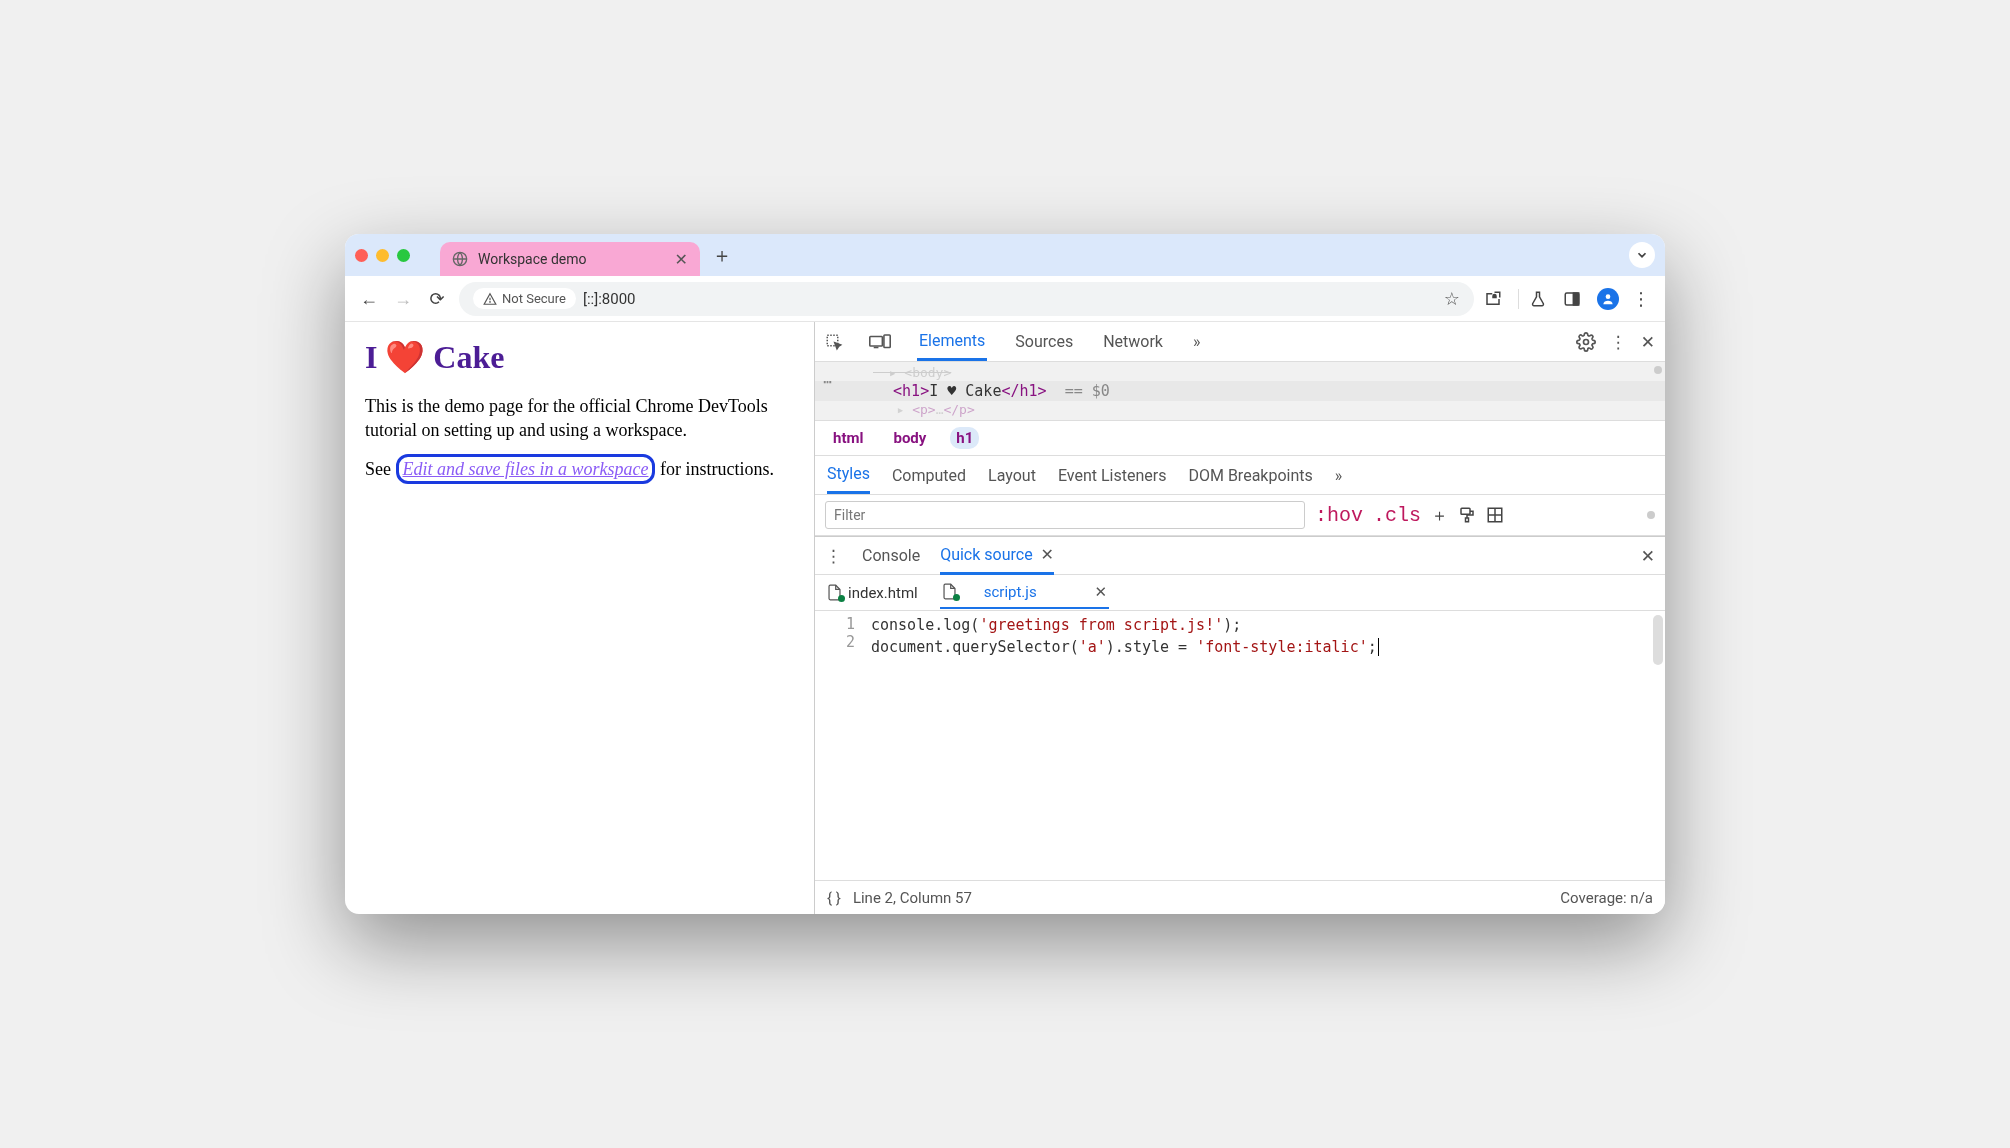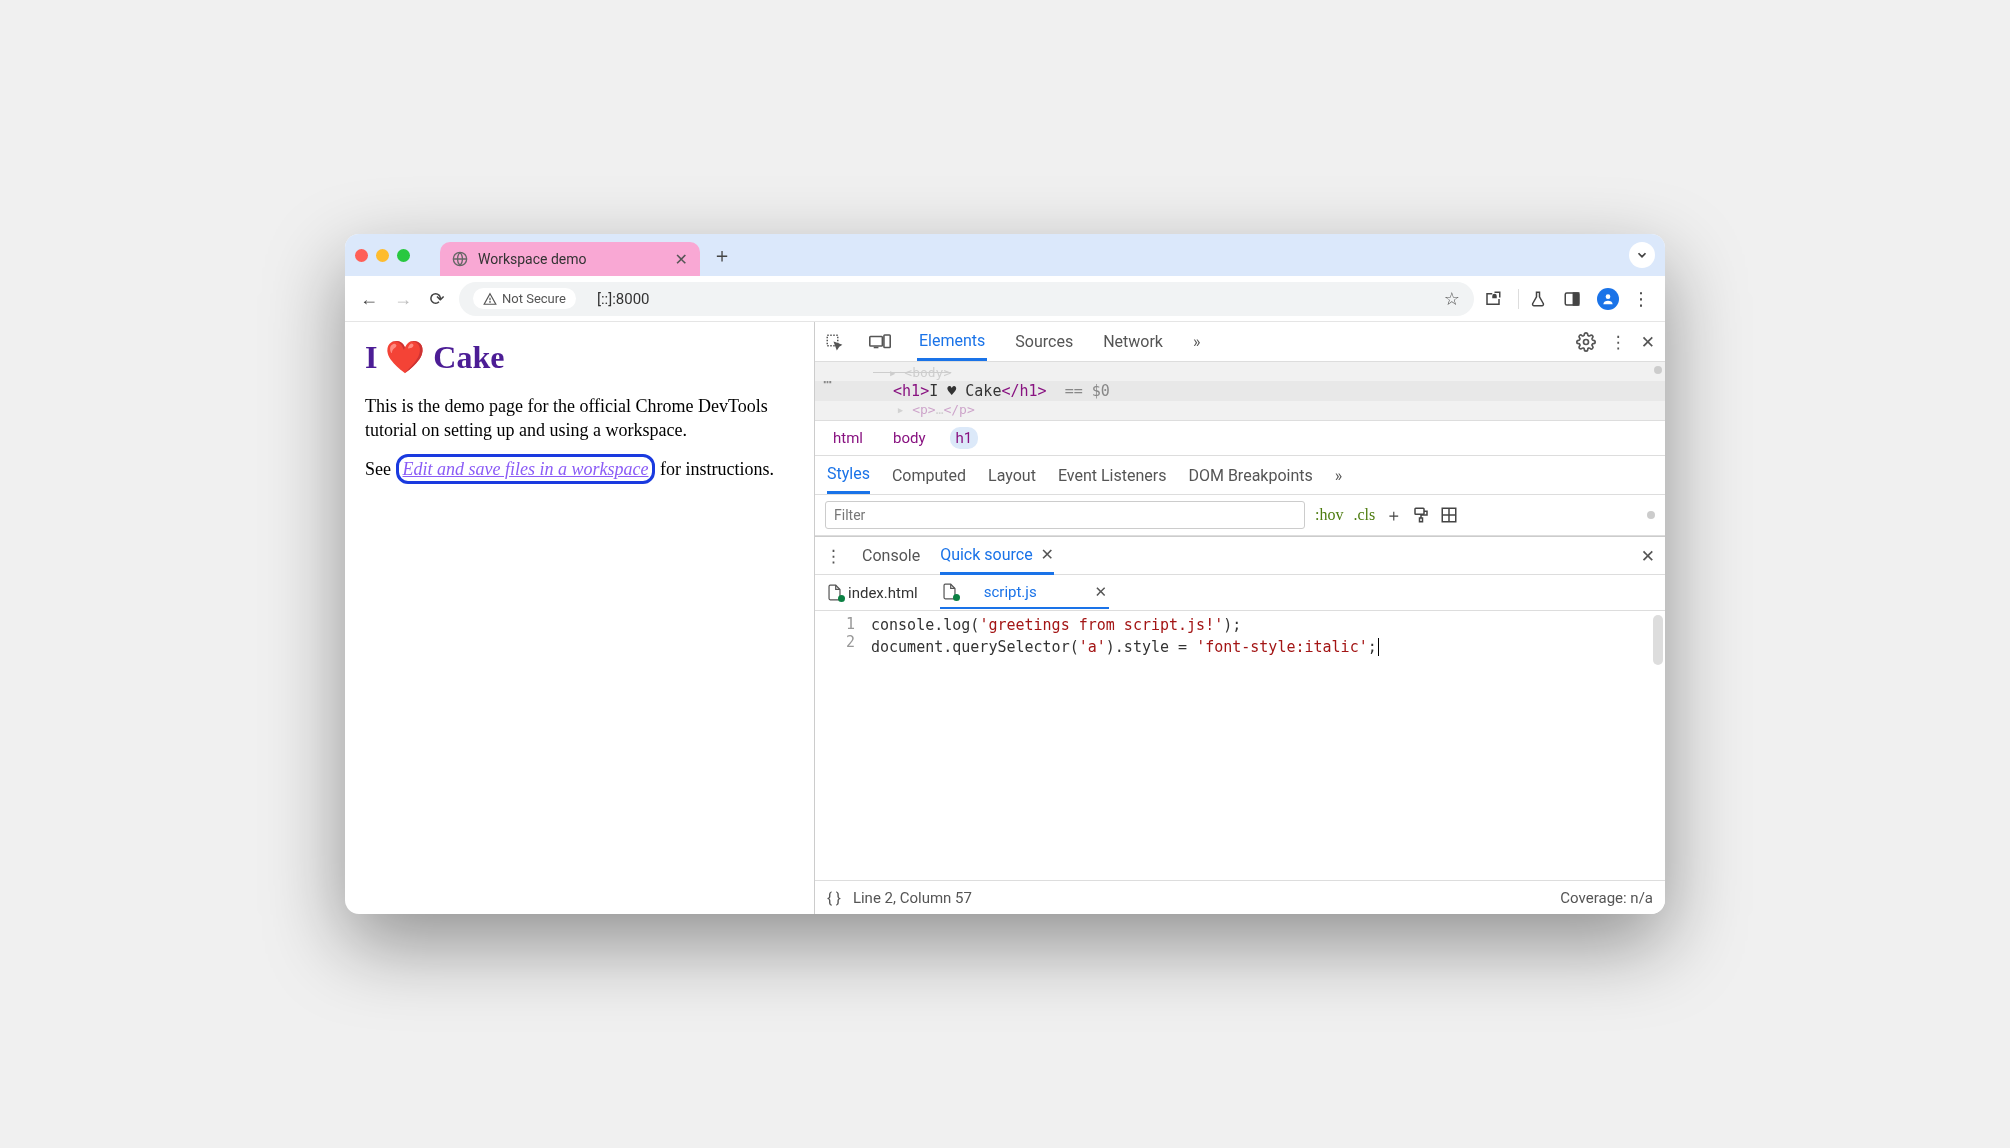--- a/index.html
+++ b/index.html
@@ -67,21 +67,21 @@
   .nav-btn { font-size: 18px; color: #444; width: 24px; text-align:center; cursor:pointer;}
   .nav-btn.disabled { color: #bbb; }
   .omnibox {
     flex: 1;
     height: 34px;
     background: #f1f3f4;
     border-radius: 17px;
     display: flex;
     align-items: center;
     padding: 0 14px;
-    gap: 21px;
+    gap: 7px;
     font-size: 15px;
     color: #555;
   }
   .security-chip {
     background:#fff;
     border-radius: 14px;
     padding: 3px 10px;
     font-size: 13px;
     display:flex;
     align-items:center;
@@ -160,20 +160,21 @@
   .dom-eq { color:#888; }
   .dots { position:absolute; left:8px; top:11px; color:#888; letter-spacing:1px;}
   .dom-scrollhint { position:absolute; right:3px; top:4px; width:8px; height:8px; border-radius:50%; background:#ccc;}
 
   .crumbs {
     padding: 6px 12px;
     font-size: 15px;
     display:flex;
     gap: 18px;
     border-bottom: 1px solid #ddd;
+    font-weight: bold;
   }
   .crumb { color:#881280; cursor:pointer; padding: 2px 6px;}
   .crumb.sel { background:#dce9f9; border-radius:10px;}
 
   .styles-tabbar {
     display:flex;
     align-items:center;
     border-bottom: 1px solid #ddd;
     gap: 22px;
     padding: 0 12px;
@@ -193,21 +194,21 @@
     max-width: 480px;
     height: 28px;
     border: 1px solid #ccc;
     border-radius: 3px;
     padding: 0 8px;
     font-size: 14px;
     color:#777;
     display:flex;
     align-items:center;
   }
-  .mono-btn { font-family: Liberation Serif, serif; font-size: 16px; color:#4d7c0f; cursor:pointer;}
+  .mono-btn { font-family: Liberation Mono, monospace; font-size: 20px; color:#be185d; cursor:pointer;}
   .tool-icon { font-size: 17px; color:#444; cursor:pointer;}
   .styles-scrollhint { width:8px; height:8px; border-radius:50%; background:#ccc; margin-left:auto;}
 
   
   .drawer {
     flex:1;
     display:flex;
     flex-direction:column;
     border-top: 1px solid #ccc;
   }

